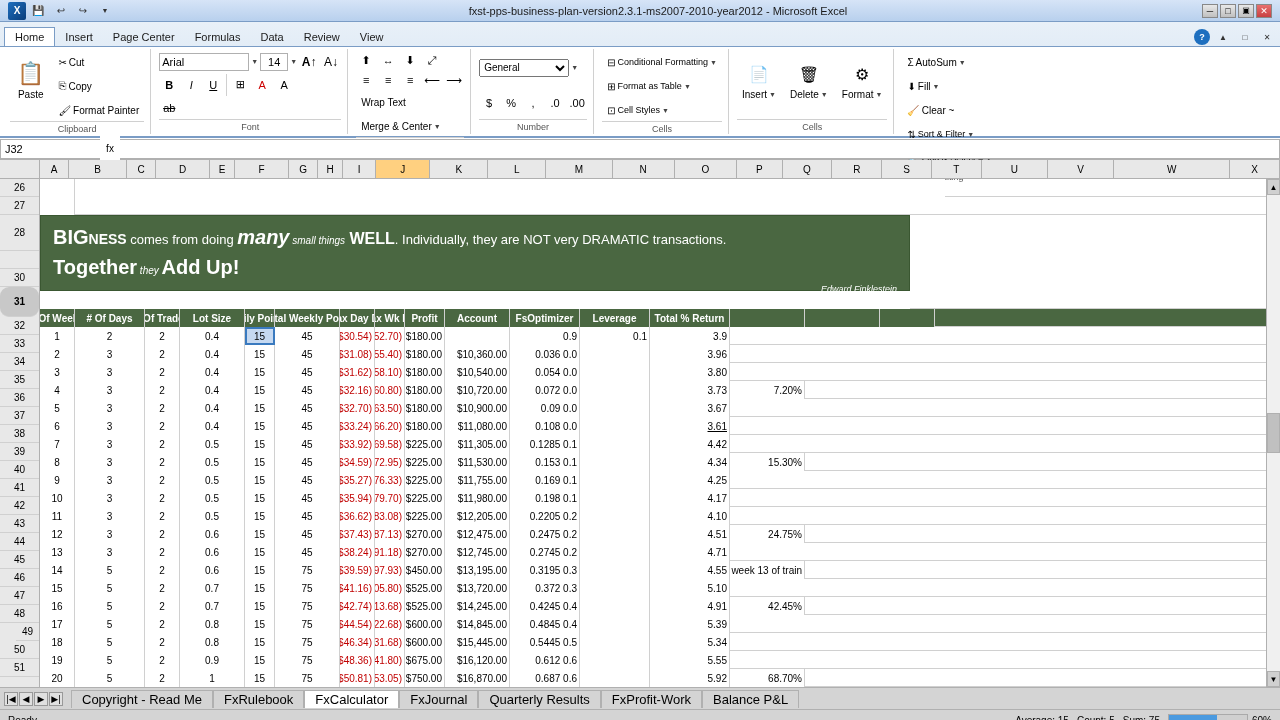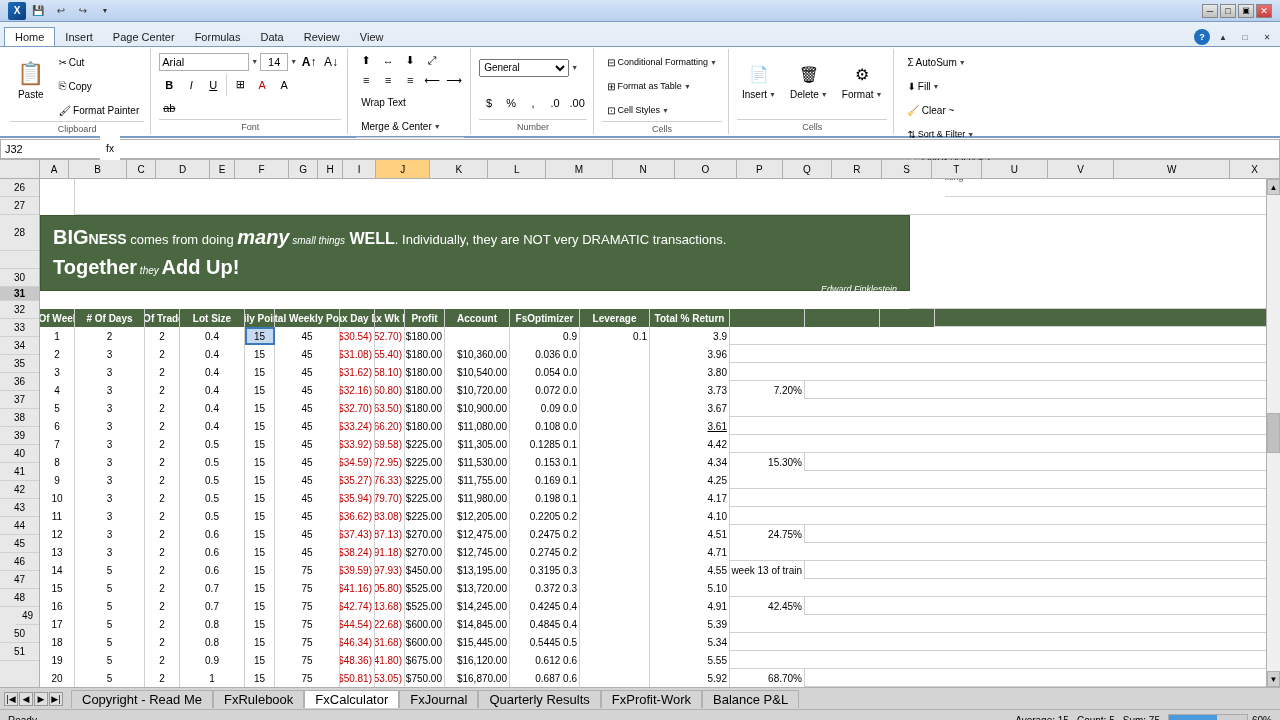--- a/index.html
+++ b/index.html
@@ -217,20 +217,21 @@
 <div class="title-bar">
   <div style="display:flex;align-items:center;gap:4px;">
     <div style="width:18px;height:18px;background:linear-gradient(135deg,#1e6fbf,#0a3d7a);border-radius:2px;display:flex;align-items:center;justify-content:center;">
       <span style="color:white;font-size:10px;font-weight:bold;">X</span>
     </div>
     <div class="qa-btn">💾</div>
     <div class="qa-btn">↩</div>
     <div class="qa-btn">↪</div>
     <div class="qa-btn" style="font-size:7px;">▼</div>
   </div>
+  <div class="title-bar-text">fxst-pps-business-plan-version2.3.1-ms2007-2010-year2012 - Microsoft Excel</div>
   <div class="title-bar-controls">
     <div class="title-btn">─</div>
     <div class="title-btn">□</div>
     <div class="title-btn" style="font-size:8px;">▣</div>
     <div class="title-btn" style="background:linear-gradient(to bottom,#e87070,#c84040);color:white;">✕</div>
   </div>
 </div>
 
 <div class="ribbon">
   <div class="ribbon-tabs">
@@ -487,21 +488,21 @@
   <div style="display:flex;flex:1;overflow:hidden;">
 
     <div style="display:flex;flex:1;overflow:hidden;">
       <div style="width:40px;min-width:40px;background:#e8e8e8;border-right:1px solid #b0b0b0;">
 
         <div class="row-num" style="height:18px;">26</div>
         <div class="row-num" style="height:18px;">27</div>
         <div class="row-num" style="height:36px;">28</div>
         <div class="row-num" style="height:18px;"></div>
         <div class="row-num" style="height:18px;">30</div>
-        <div class="row-num" style="height:14px;font-weight:bold;background:#c8c8c8;">31</div>
+        <div class="row-num" style="height:30px;font-weight:bold;background:#c8c8c8;border-radius:9px;">31</div>
         <div class="row-num" style="height:18px;">32</div>
         <div class="row-num" style="height:18px;">33</div>
         <div class="row-num" style="height:18px;">34</div>
         <div class="row-num" style="height:18px;">35</div>
         <div class="row-num" style="height:18px;">36</div>
         <div class="row-num" style="height:18px;">37</div>
         <div class="row-num" style="height:18px;">38</div>
         <div class="row-num" style="height:18px;">39</div>
         <div class="row-num" style="height:18px;">40</div>
         <div class="row-num" style="height:18px;">41</div>

